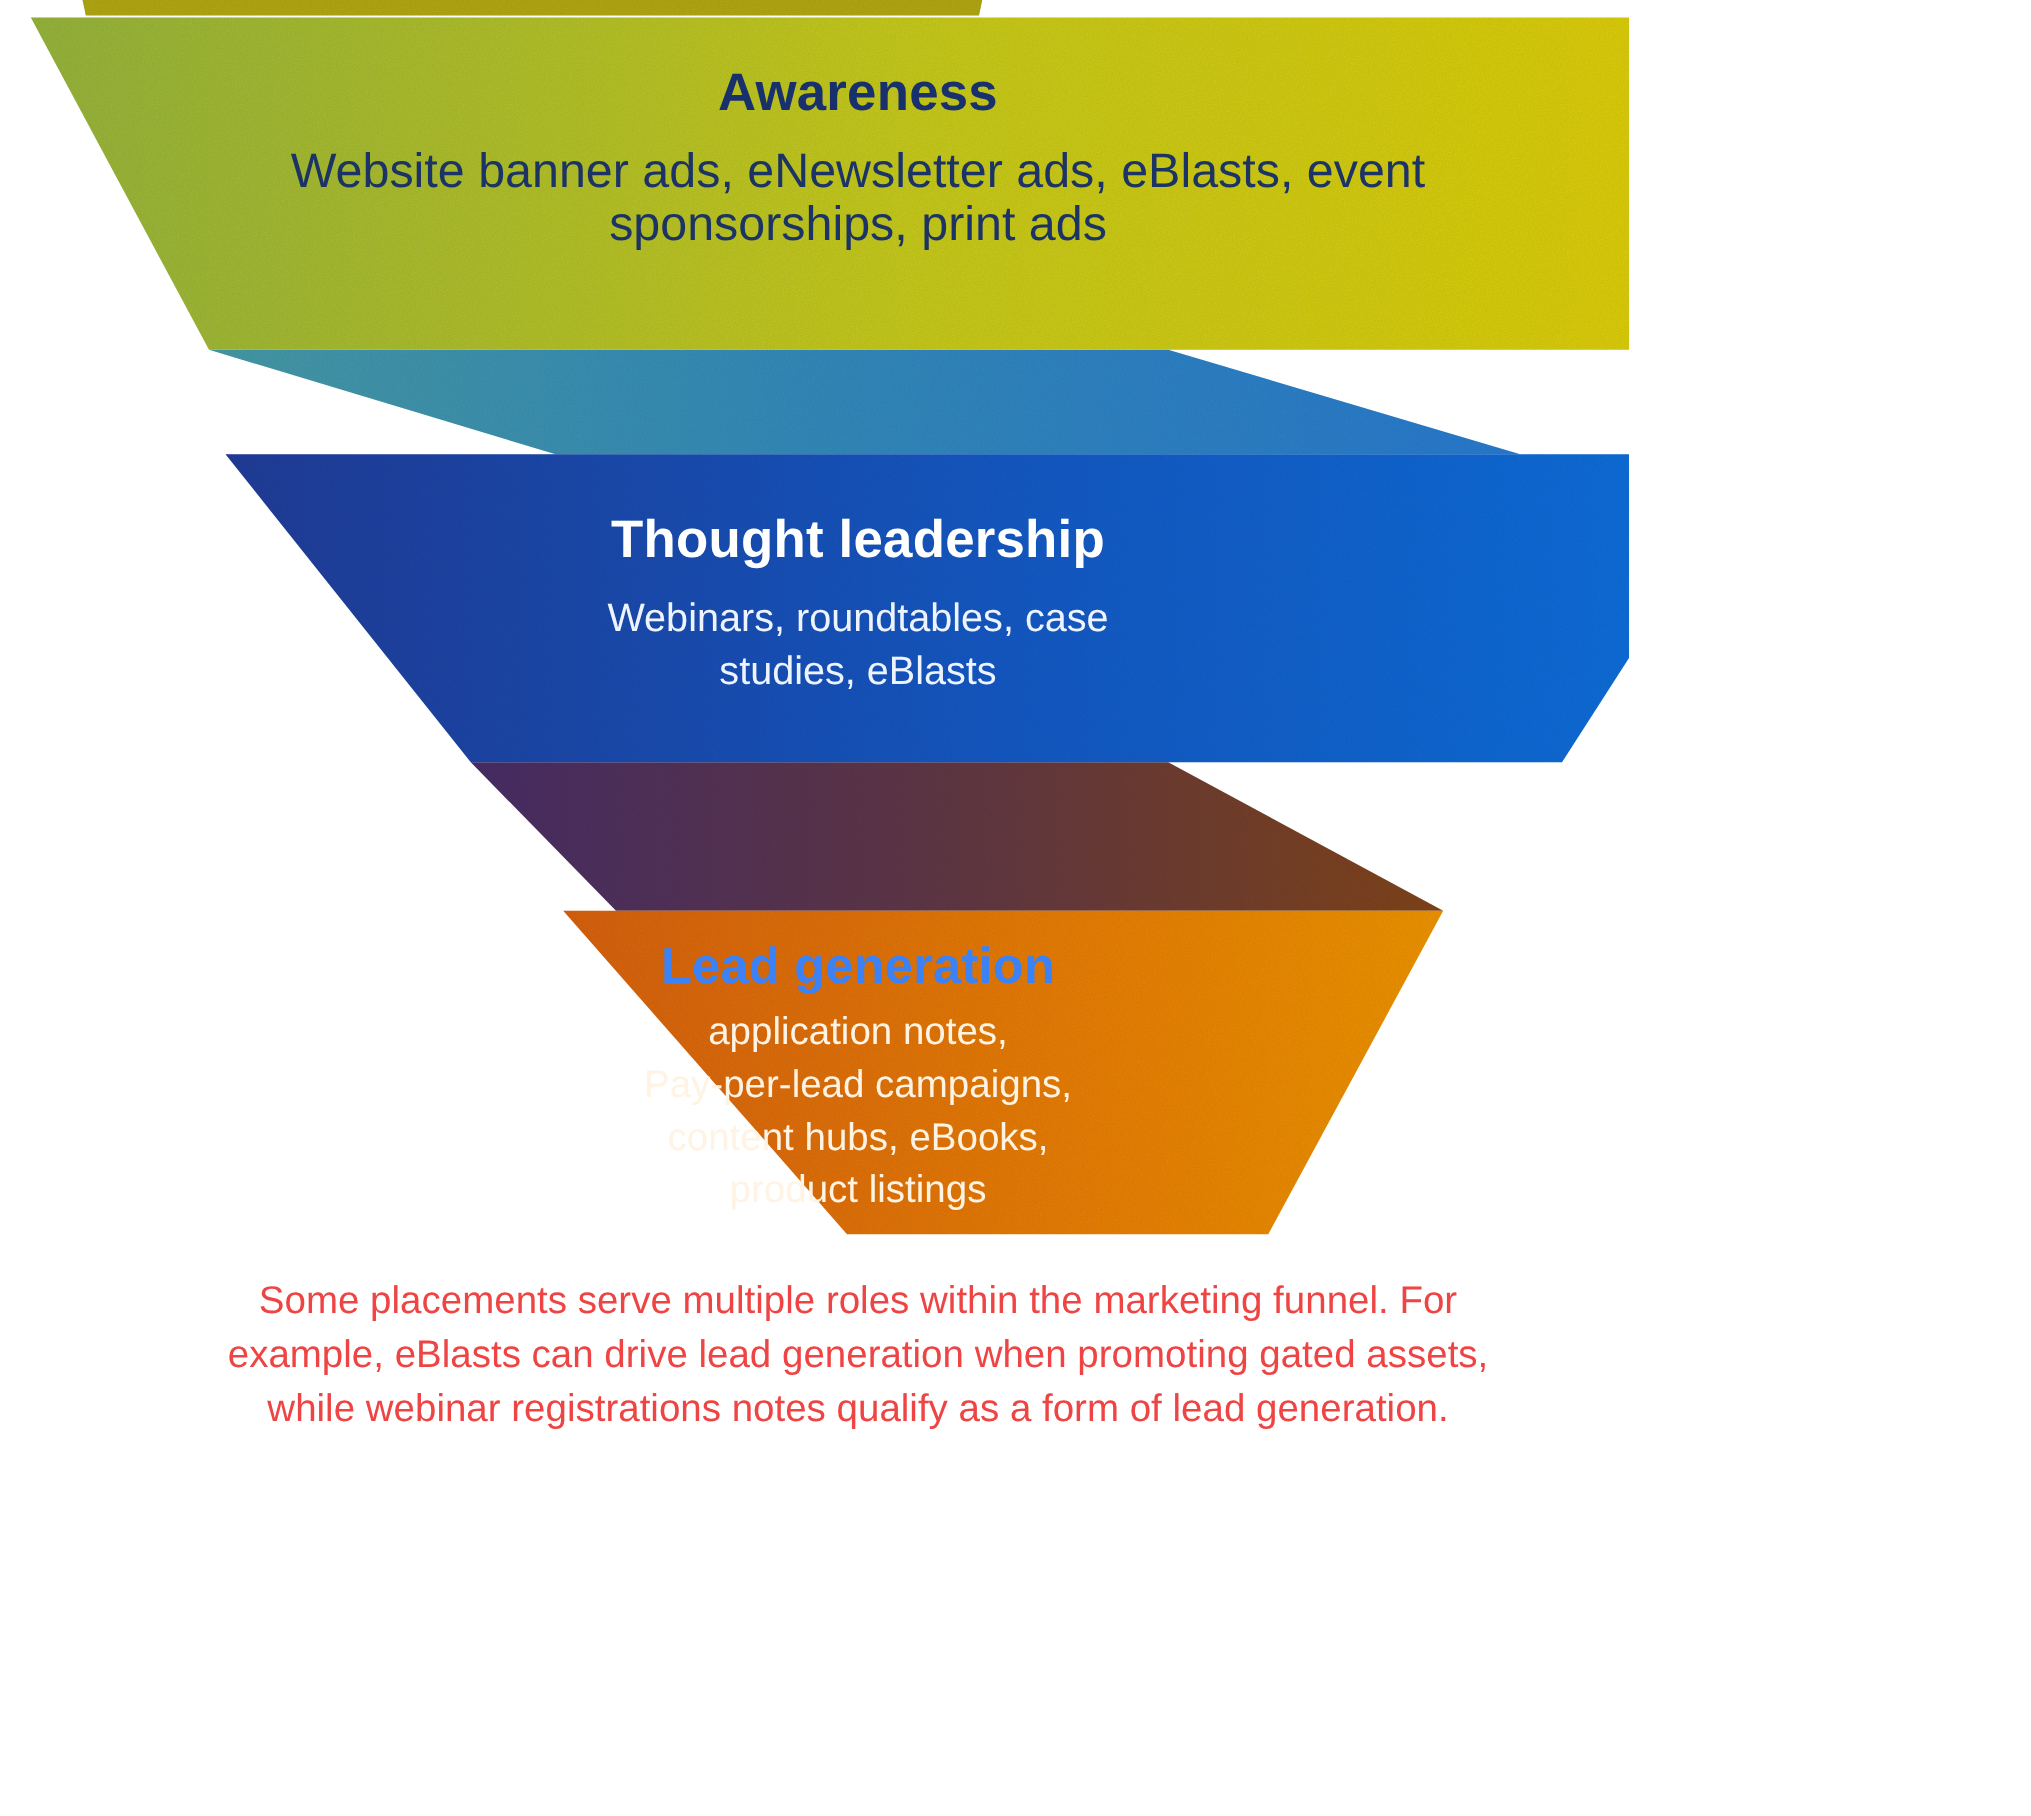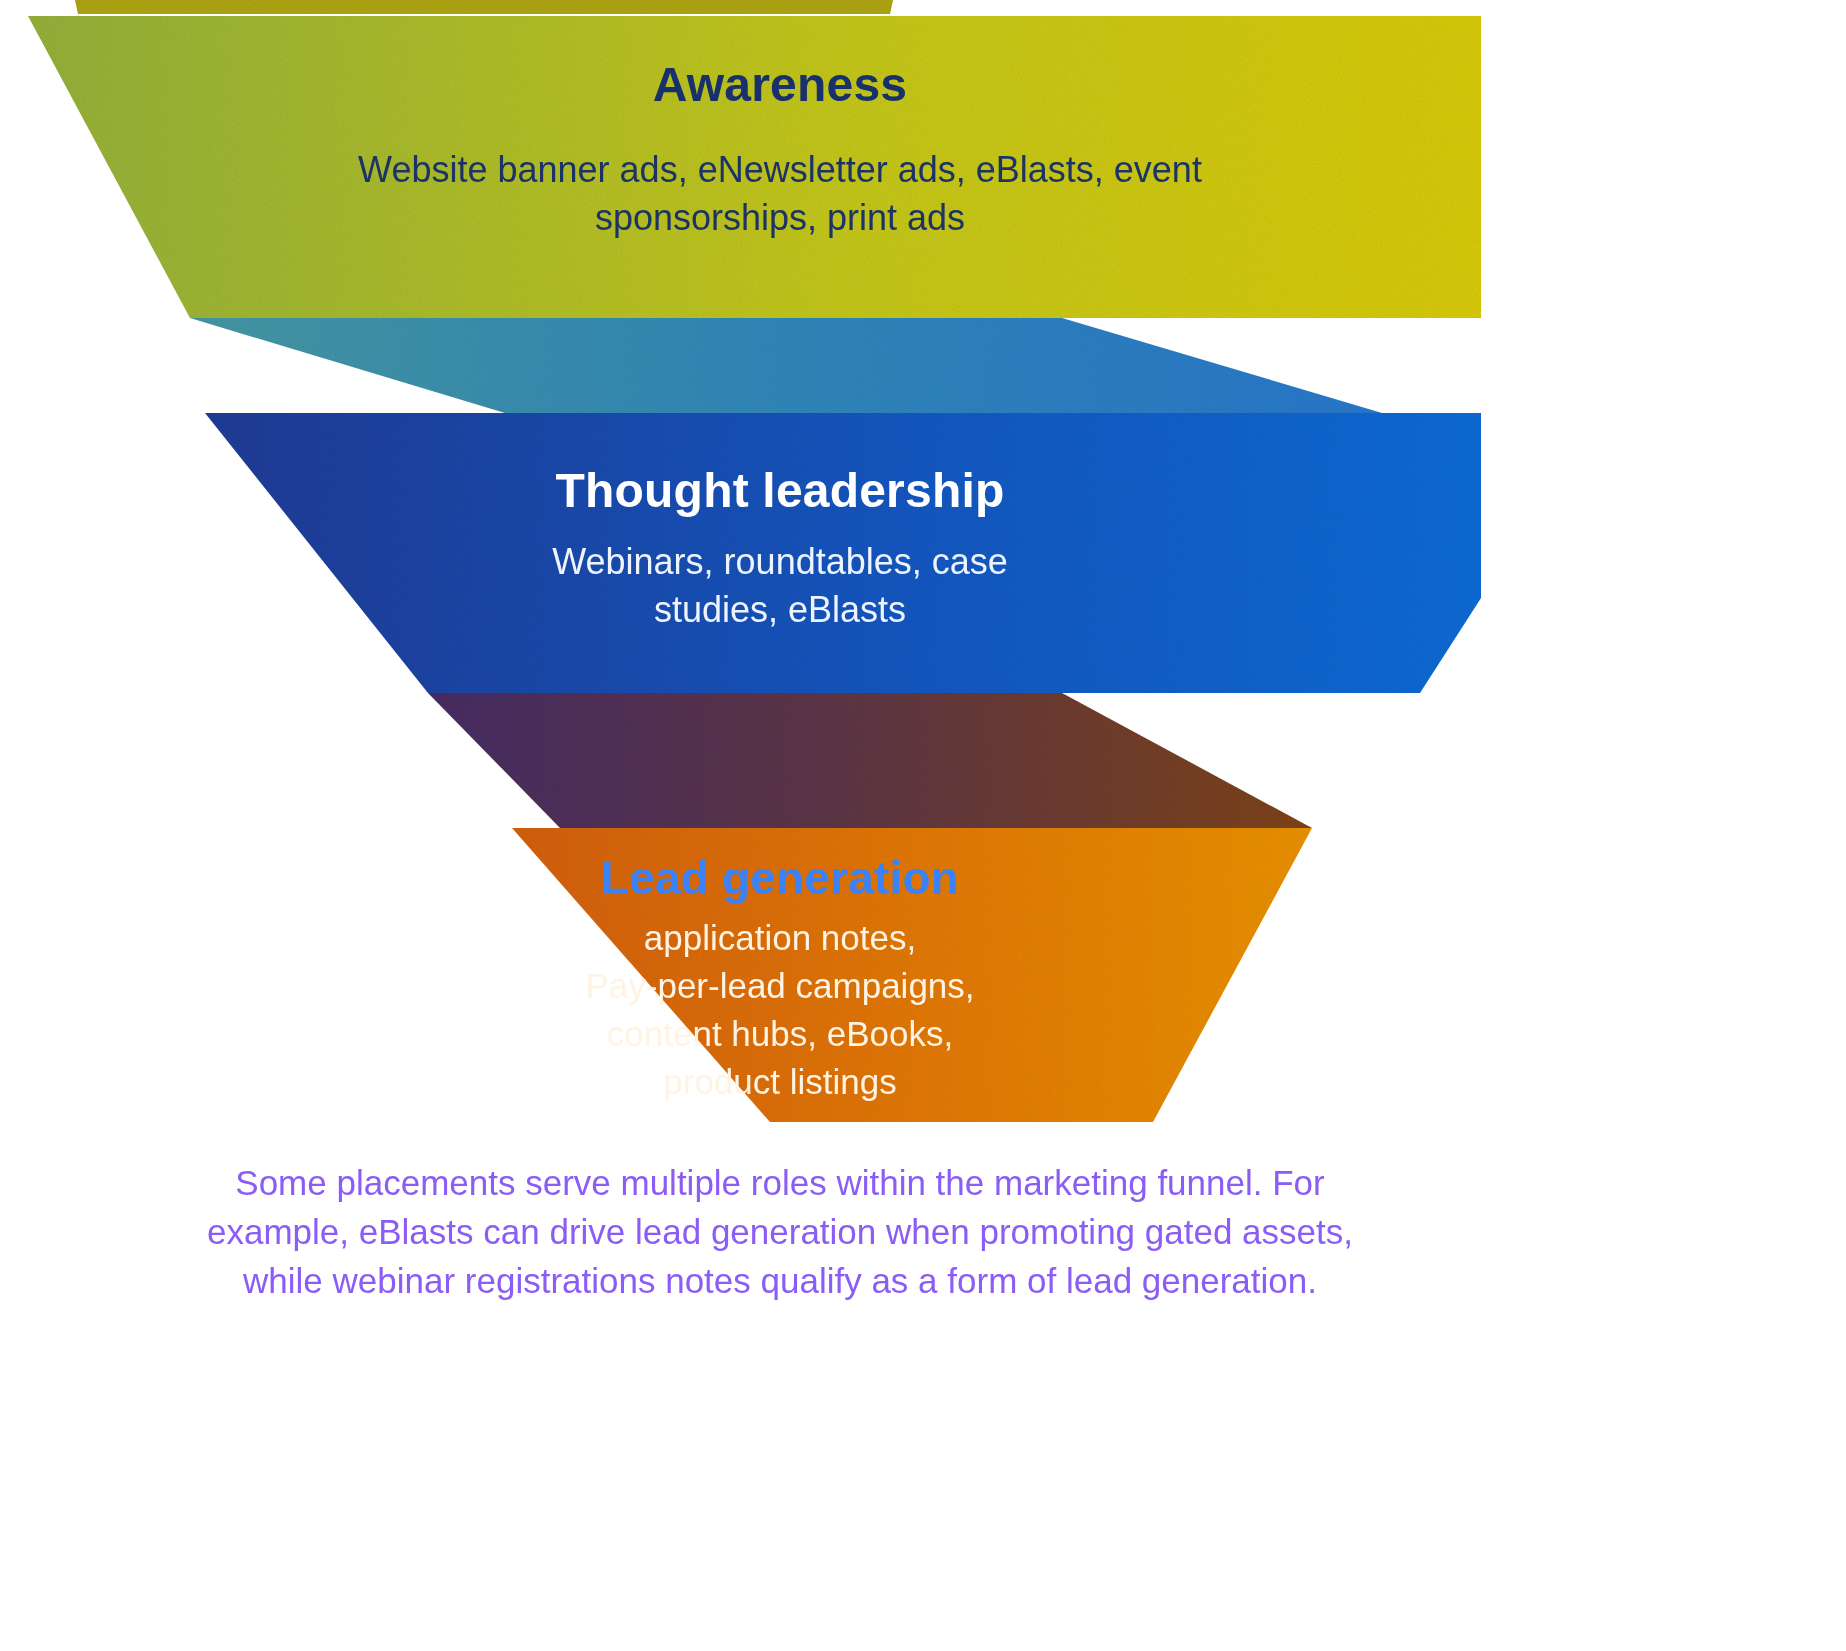--- a/index.html
+++ b/index.html
@@ -31,22 +31,22 @@
   .tier-title {
     font-weight: 700;
     letter-spacing: 0.2px;
   }
   .t-awareness .tier-title {
     font-size: 48px;
     line-height: 54px;
     color: #18306b;
   }
   .t-awareness .tier-desc {
-    margin-top: 34px;
-    font-size: 36px;
+    margin-top: 20px;
+    font-size: 44px;
     line-height: 48px;
     color: #1c3366;
   }
   .t-thought .tier-title {
     font-size: 48px;
     line-height: 54px;
     color: #ffffff;
   }
   .t-thought .tier-desc {
     margin-top: 20px;
@@ -66,21 +66,21 @@
     color: #fff3e4;
   }
   .caption {
     position: absolute;
     left: 130px;
     top: 1158px;
     width: 1300px;
     text-align: center;
     font-size: 35px;
     line-height: 49px;
-    color: #8b5cf6;
+    color: #ef4444;
   }
   .caption div { white-space: nowrap; }
   .desc-line { white-space: nowrap; }
 </style>
 </head>
 <body>
 
 <div class="canvas">
 
   <svg class="funnel-svg" viewBox="0 0 1846 1651" xmlns="http://www.w3.org/2000/svg">

